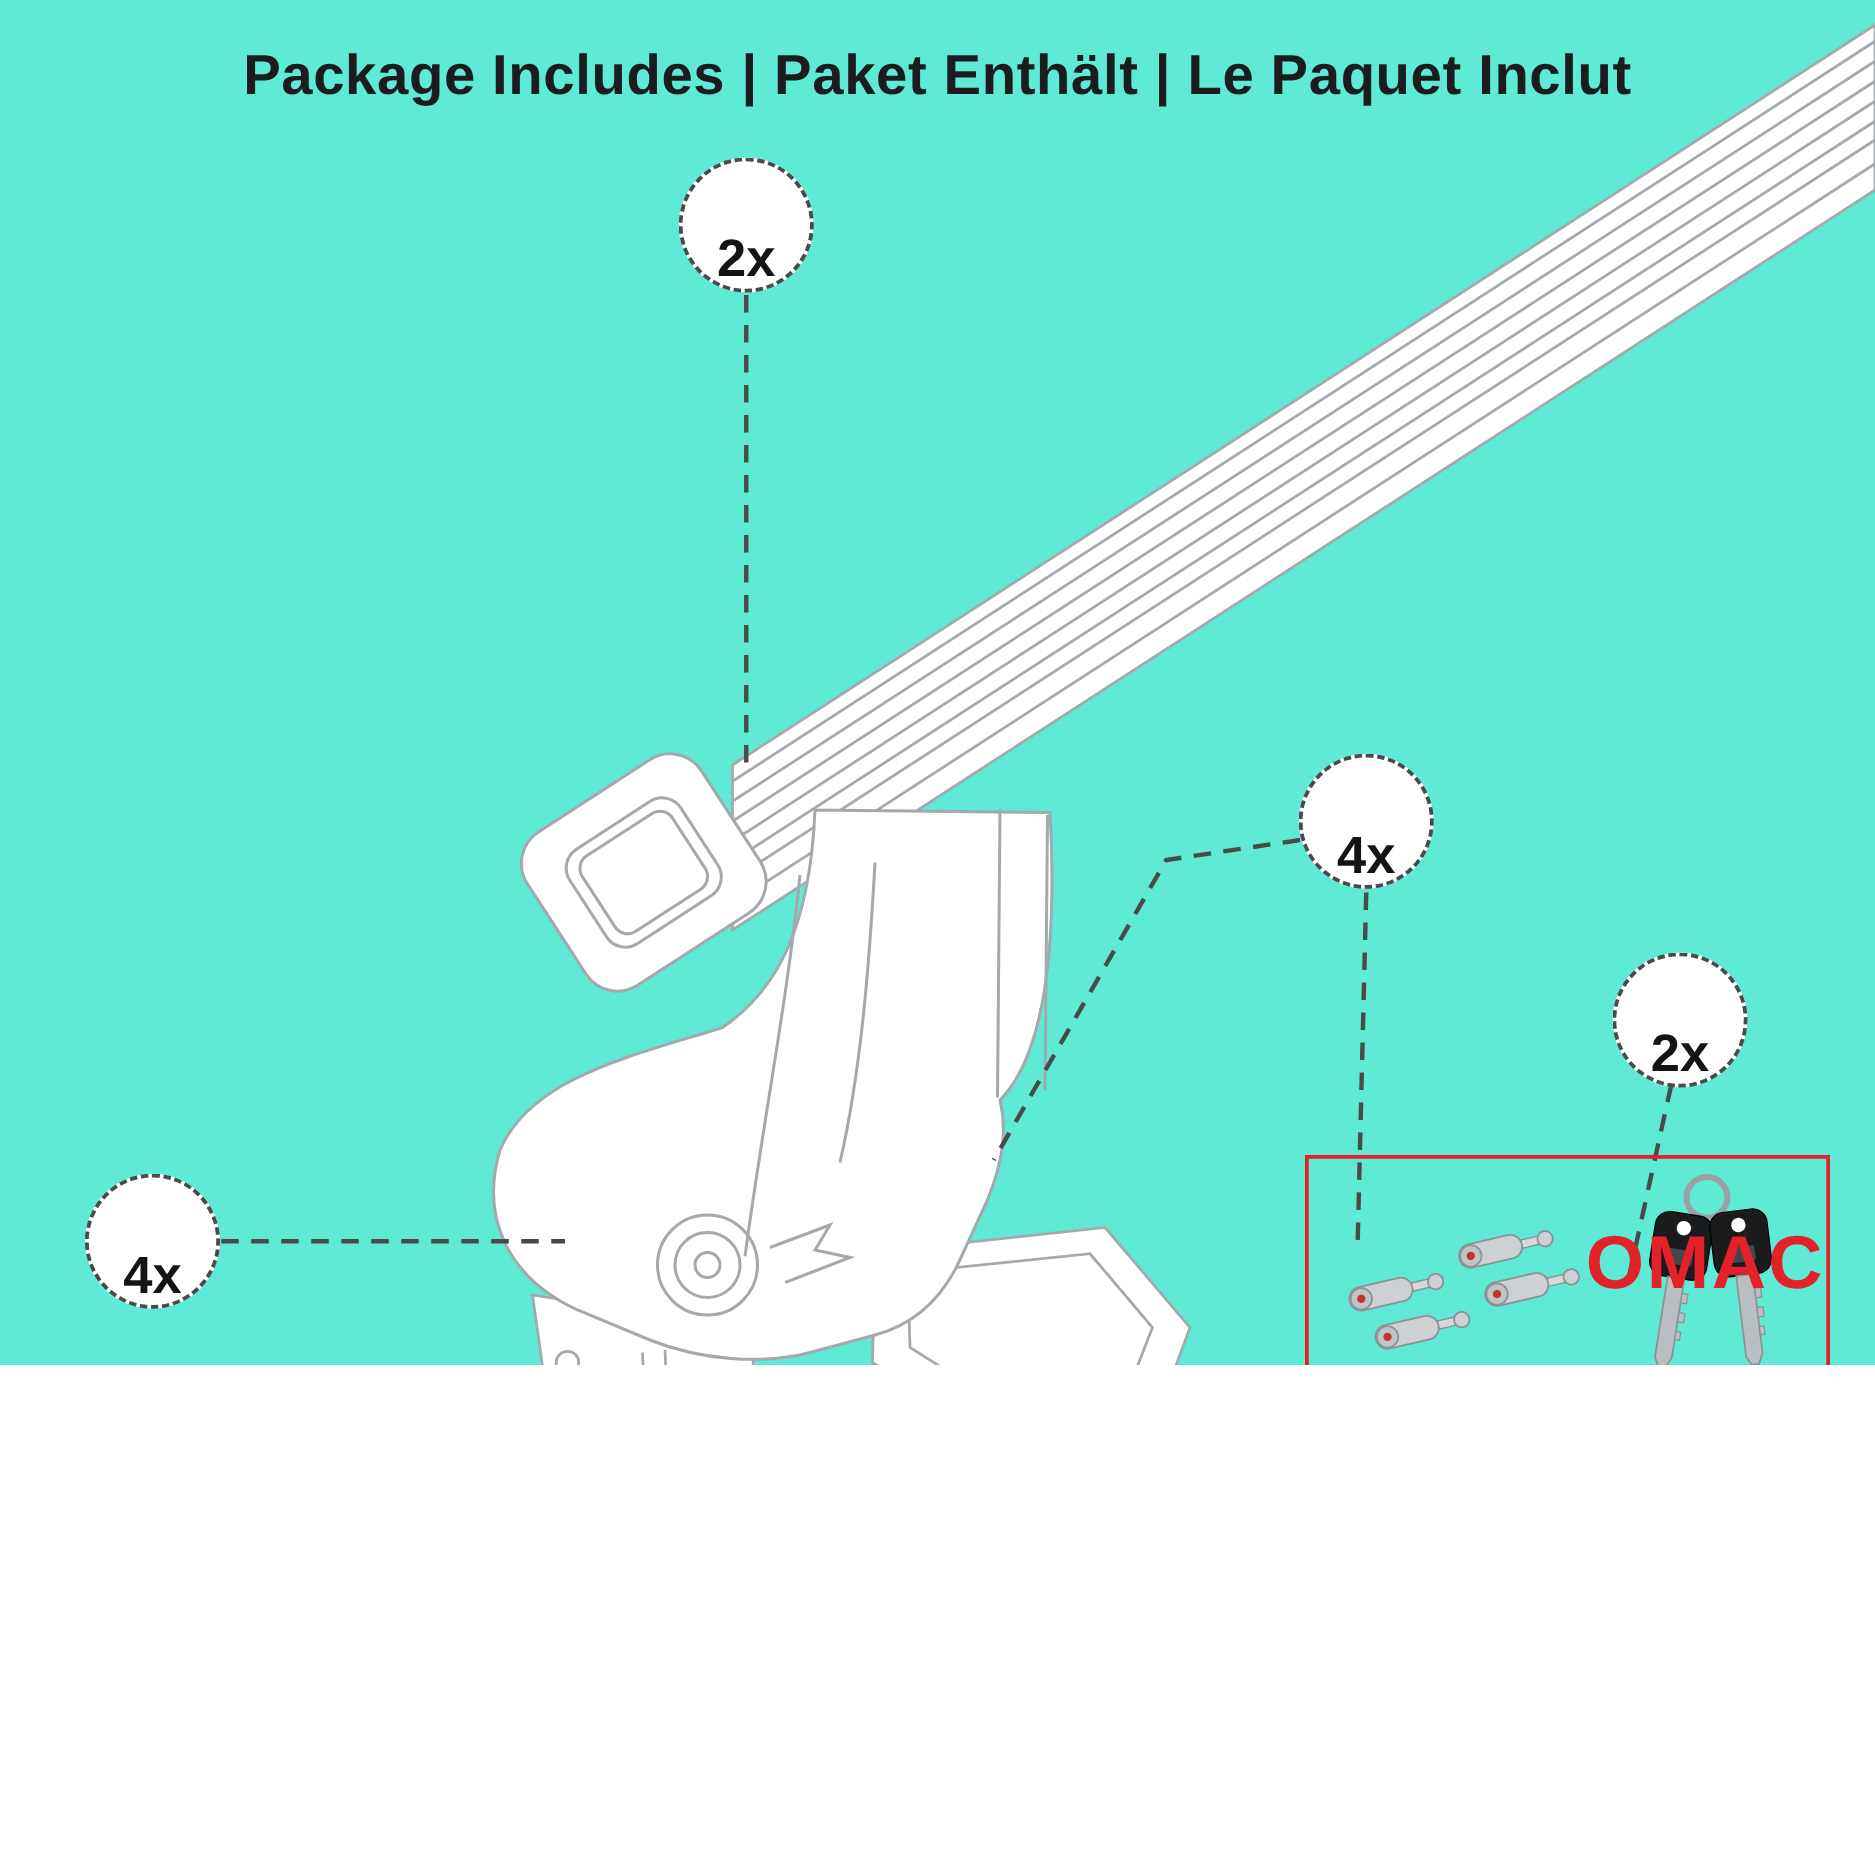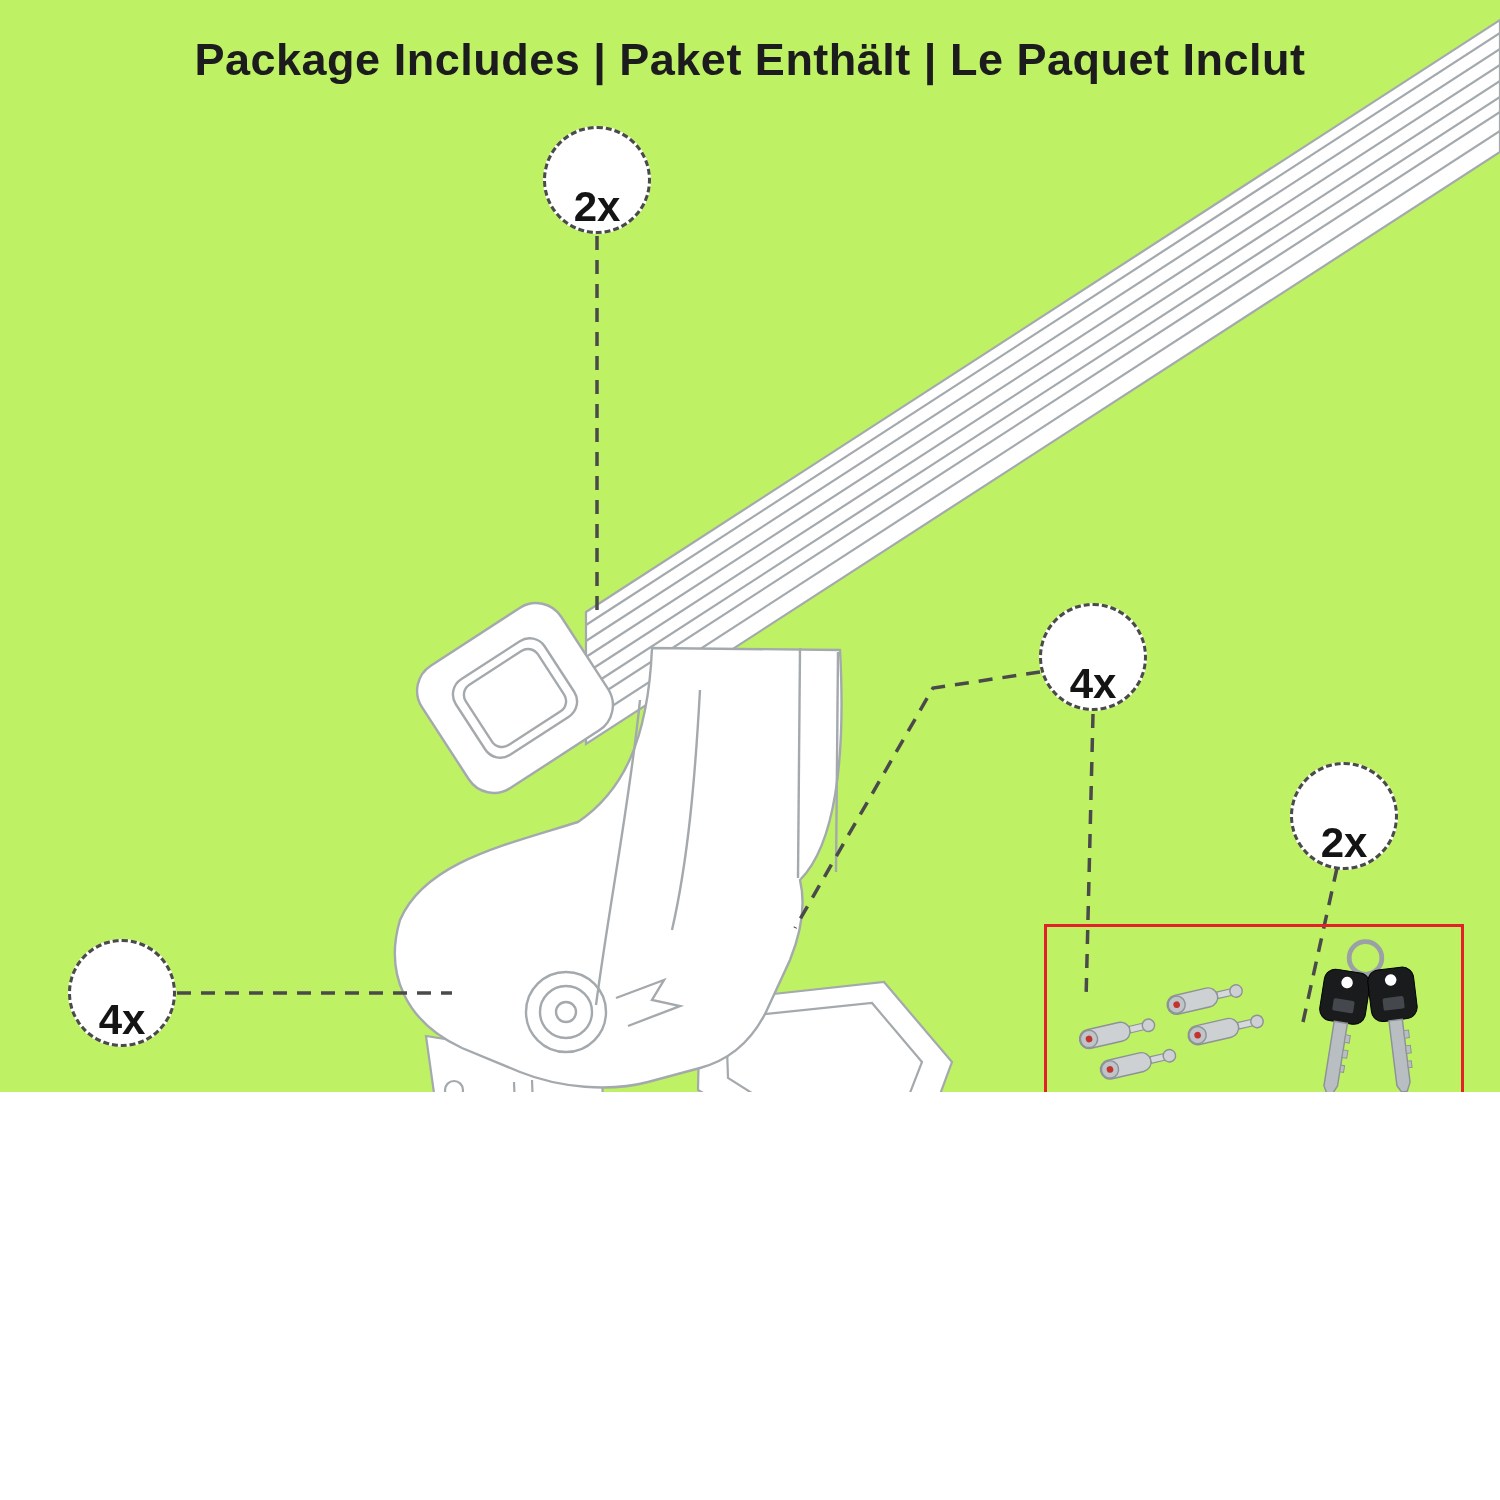--- a/index.html
+++ b/index.html
@@ -1,17 +1,17 @@
 <!DOCTYPE html>
 <html><head>
 <meta charset="utf-8">
 <style>
   html,body{margin:0;padding:0;background:#fff;}
   .stage{
-    position:relative;width:1500px;height:1092px;background:#bef264;
+    position:relative;width:1500px;height:1092px;background:#5eead4;
     font-family:"Liberation Sans", sans-serif;overflow:hidden;
   }
   .page-title{
     position:absolute;top:34px;left:0;width:100%;text-align:center;
     font-size:45px;font-weight:600;color:#1c1c1e;letter-spacing:.5px;margin:0;
   }
   .art{position:absolute;left:0;top:0;width:1500px;height:1500px;}
   .callout{
     position:absolute;width:108px;height:108px;border:3px dashed #4a4a4a;
     border-radius:50%;background:#ffffff;display:flex;align-items:flex-end;
@@ -149,14 +149,15 @@
           <rect x="31" y="82" width="5" height="8" fill="#b9bec2" stroke="#8d9296" stroke-width="1"></rect>
           <rect x="31" y="98" width="4" height="7" fill="#b9bec2" stroke="#8d9296" stroke-width="1"></rect>
         </g>
       </defs>
       <circle cx="75" cy="26" r="17" fill="none" stroke="#9aa0a5" stroke-width="5"></circle>
       <use href="#key" transform="translate(34,36) rotate(9)"></use>
       <use href="#key" transform="translate(76,40) rotate(-7)"></use>
     </svg>
   </div>
 
+  <div class="brand-logo">OMAC</div>
 
 </div>
 
 </body></html>

